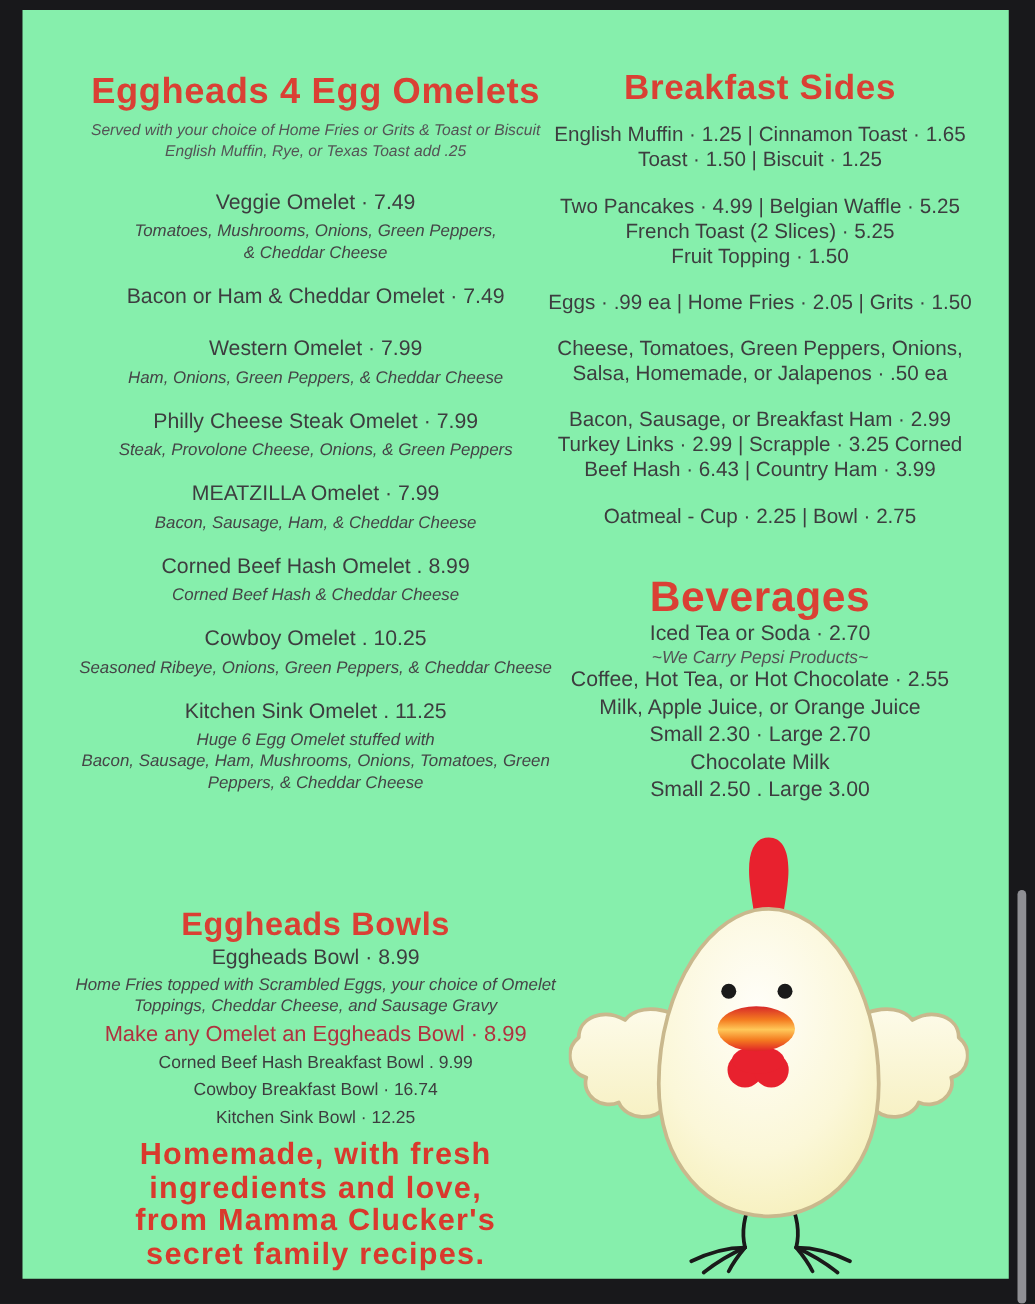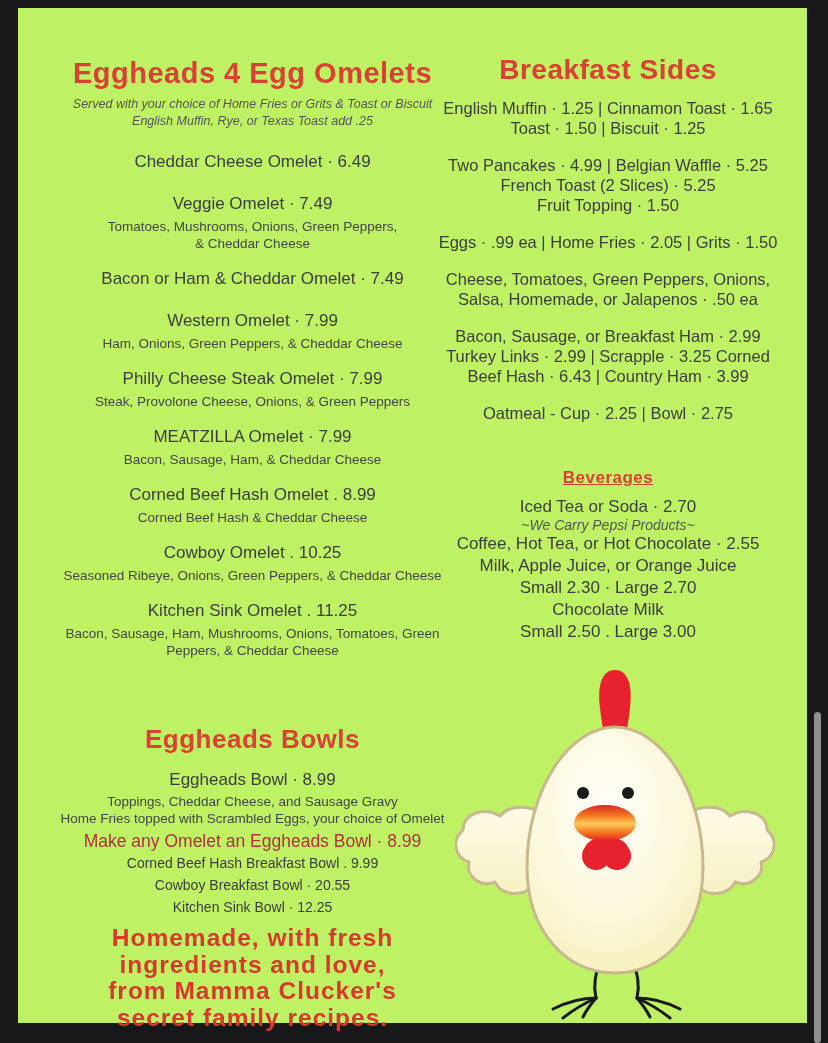--- a/index.html
+++ b/index.html
@@ -11,39 +11,39 @@
     width: 828px;
     height: 1043px;
     background: #18181b;
     overflow: hidden;
   }
 
   #paper {
     position: absolute;
     left: 18px; top: 8px;
     width: 789px; height: 1015px;
-    background: #bef264;
+    background: #86efac;
   }
 
   
   .col { position: absolute; text-align: center; }
   #omelets   { left: 12px;  top: 46px;  width: 445px; }
   #bowls     { left: 12px;  top: 705px; width: 445px; }
   #sides     { left: 405px; top: 44px;  width: 370px; }
   #beverages { left: 405px; top: 446px; width: 370px; }
 
   
   .red-heading {
     color: #da4034;
     font-weight: 700;
     letter-spacing: 0.5px;
   }
   #omelets .red-heading   { font-size: 29px; line-height: 34px; margin-top: 2px; }
   #sides .red-heading     { font-size: 28px; line-height: 32px; margin-top: 2px; }
-  #beverages .red-heading { font-size: 17px; line-height: 30px; margin-top: 9px; text-decoration: underline; }
+  #beverages .red-heading { font-size: 34px; line-height: 30px; margin-top: 9px; }
   #bowls .red-heading     { font-size: 26px; line-height: 32px; margin-top: 10px; }
 
   
   .subtitle {
     font-style: italic;
     color: #545456;
     font-size: 12.5px;
     line-height: 17px;
   }
   .subtitle.first { margin-top: 6px; }
@@ -53,20 +53,21 @@
   .item-name {
     color: #3d3d3f;
     font-size: 17px;
     line-height: 22px;
     margin-bottom: 3px;
   }
   .item-desc {
     color: #454547;
     font-size: 13.5px;
     line-height: 17px;
+    font-style: italic;
   }
 
   
   .side-groups { margin-top: 12px; }
   .side-group { margin-bottom: 17px; text-align: center; }
   .side-line {
     color: #3d3d3f;
     font-size: 16.5px;
     line-height: 20px;
   }
@@ -79,21 +80,21 @@
     line-height: 22px;
   }
   .bev-note {
     font-style: italic;
     color: #545456;
     font-size: 14px;
     line-height: 15px;
   }
 
   
-  #bowls .item-name { margin-top: 14px; margin-bottom: 2px; }
+  #bowls .item-name { margin-top: 0; margin-bottom: 2px; }
   .bowl-highlight {
     color: #b0323f;
     font-size: 17.5px;
     line-height: 22px;
     margin-top: 3px;
   }
   .bowl-line {
     color: #3d3d3f;
     font-size: 14px;
     line-height: 22px;
@@ -135,23 +136,20 @@
 
 <div id="canvas">
   <div id="paper">
 
     <section class="col" id="omelets">
       <h1 class="red-heading">Eggheads 4 Egg Omelets</h1>
       <p class="subtitle first">Served with your choice of Home Fries or Grits &amp; Toast or Biscuit</p>
       <p class="subtitle">English Muffin, Rye, or Texas Toast add .25</p>
 
       <div class="items">
-        <div class="menu-item no-desc">
-          <div class="item-name">Cheddar Cheese Omelet · 6.49</div>
-        </div>
         <div class="menu-item">
           <div class="item-name">Veggie Omelet · 7.49</div>
           <div class="item-desc">Tomatoes, Mushrooms, Onions, Green Peppers,</div>
           <div class="item-desc">&amp; Cheddar Cheese</div>
         </div>
         <div class="menu-item no-desc">
           <div class="item-name">Bacon or Ham &amp; Cheddar Omelet · 7.49</div>
         </div>
         <div class="menu-item">
           <div class="item-name">Western Omelet · 7.99</div>
@@ -168,34 +166,35 @@
         <div class="menu-item">
           <div class="item-name">Corned Beef Hash Omelet . 8.99</div>
           <div class="item-desc">Corned Beef Hash &amp; Cheddar Cheese</div>
         </div>
         <div class="menu-item">
           <div class="item-name">Cowboy  Omelet . 10.25</div>
           <div class="item-desc">Seasoned Ribeye, Onions, Green Peppers, &amp; Cheddar Cheese</div>
         </div>
         <div class="menu-item">
           <div class="item-name">Kitchen Sink Omelet . 11.25</div>
+          <div class="item-desc">Huge 6 Egg Omelet stuffed with</div>
           <div class="item-desc">Bacon, Sausage, Ham, Mushrooms, Onions, Tomatoes, Green</div>
           <div class="item-desc">Peppers, &amp; Cheddar Cheese</div>
         </div>
       </div>
     </section>
 
     <section class="col" id="bowls">
       <h1 class="red-heading">Eggheads Bowls</h1>
       <div class="item-name">Eggheads Bowl · 8.99</div>
+      <div class="item-desc">Home Fries topped with Scrambled Eggs, your choice of Omelet</div>
       <div class="item-desc">Toppings, Cheddar Cheese, and Sausage Gravy</div>
-      <div class="item-desc">Home Fries topped with Scrambled Eggs, your choice of Omelet</div>
       <div class="bowl-highlight">Make any Omelet an Eggheads Bowl · 8.99</div>
       <div class="bowl-line">Corned Beef Hash Breakfast Bowl . 9.99</div>
-      <div class="bowl-line">Cowboy Breakfast Bowl · 20.55</div>
+      <div class="bowl-line">Cowboy Breakfast Bowl · 16.74</div>
       <div class="bowl-line">Kitchen Sink Bowl · 12.25</div>
 
       <div class="tagline">
         <div class="tagline-line">Homemade, with fresh</div>
         <div class="tagline-line">ingredients and love,</div>
         <div class="tagline-line">from Mamma Clucker's</div>
         <div class="tagline-line">secret family recipes.</div>
       </div>
     </section>
 

